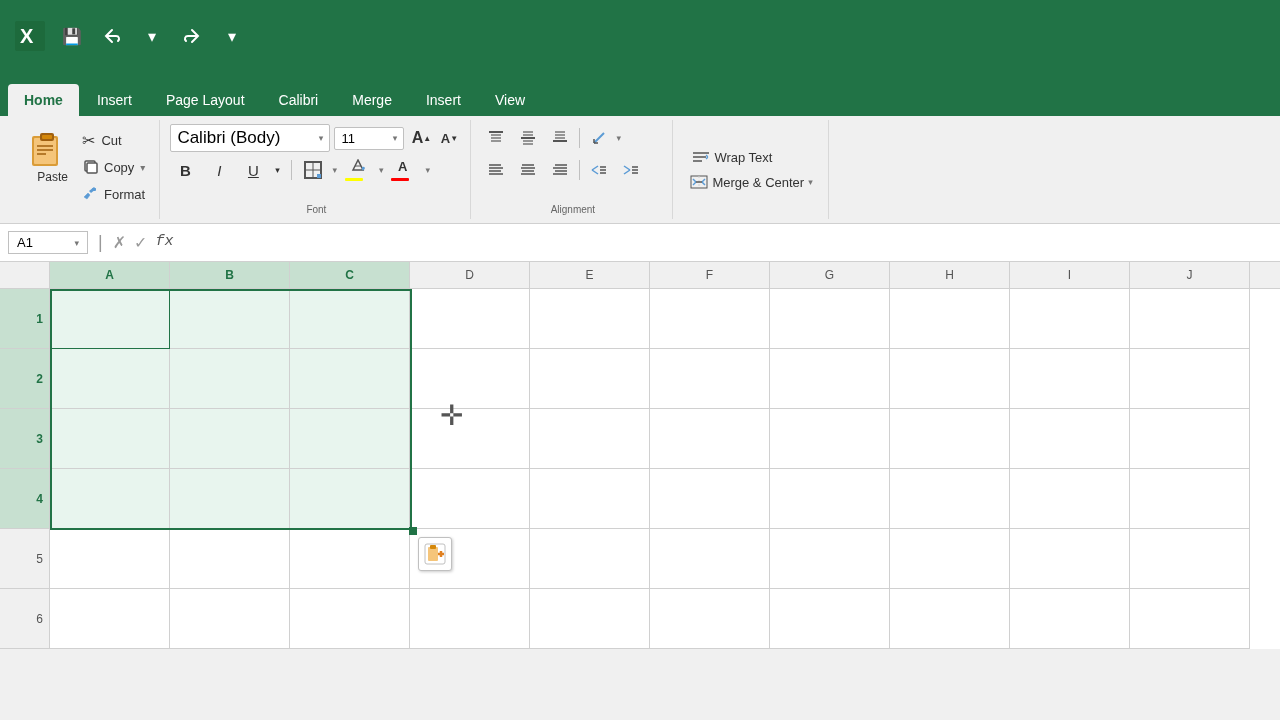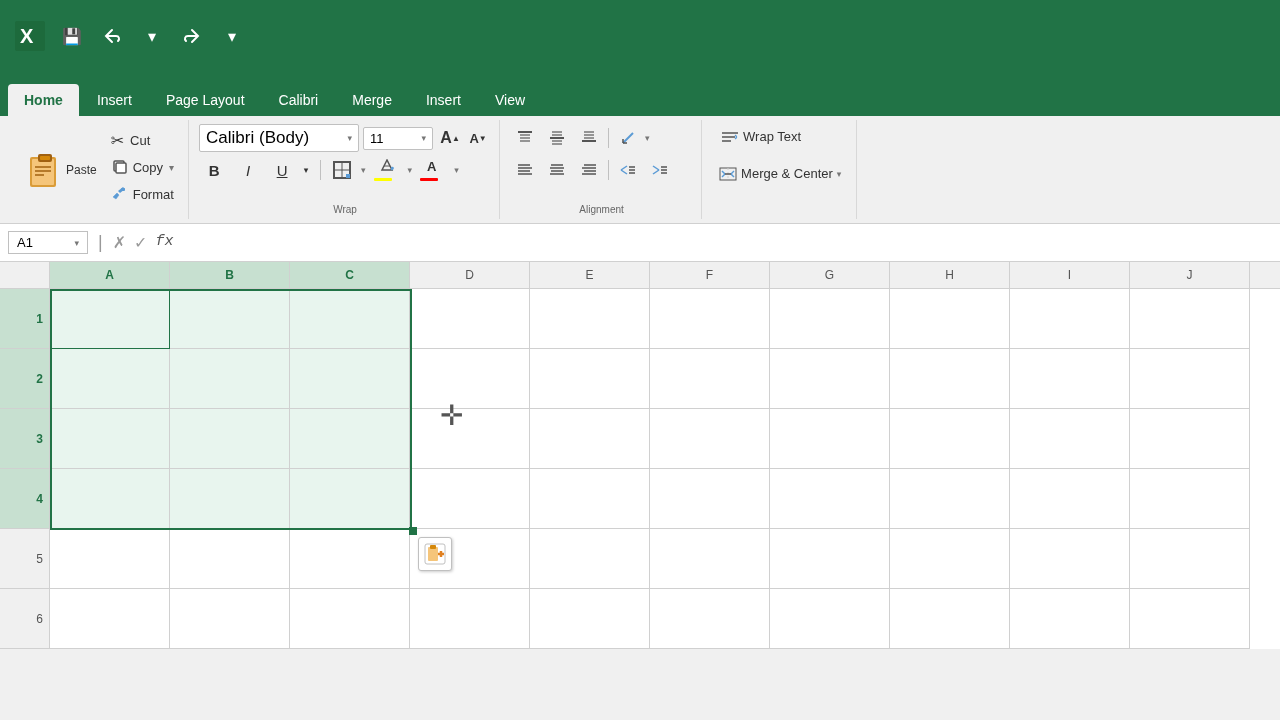--- a/index.html
+++ b/index.html
@@ -85,22 +85,22 @@
     
     .clipboard-group {
       display: flex;
       flex-direction: row;
       align-items: stretch;
       padding: 4px 8px;
       border-right: 1px solid #d8d8d8;
     }
     .paste-btn {
       display: flex;
-      flex-direction: row;
-      align-items: center;
+      flex-direction: column;
+      align-items: flex-end;
       justify-content: flex-start;
       padding: 4px 8px;
       cursor: pointer;
       border-radius: 3px;
       min-width: 60px;
     }
     .clipboard-actions {
       display: flex;
       flex-direction: column;
       justify-content: flex-start;
@@ -249,21 +249,22 @@
       justify-content: center;
       color: #444;
     }
 
     
     .wrap-group {
       display: flex;
       flex-direction: column;
       padding: 4px 8px;
       border-right: 1px solid #d8d8d8;
-      gap: 12px;
+      gap: 0;
+      justify-content: center;
     }
     .wrap-btn {
       display: flex;
       align-items: center;
       gap: 4px;
       padding: 4px 8px;
       cursor: pointer;
       border-radius: 2px;
       font-size: 13px;
       color: #333;
@@ -592,21 +593,21 @@
       <span style="font-size:9px; color:#777; cursor:pointer;">▾</span>
 
       <div class="color-btn" style="position:relative; padding: 2px 4px;">
         <svg width="16" height="14" viewBox="0 0 16 14">
           <text x="2" y="12" font-size="13" font-weight="bold" fill="#333" font-family="Arial">A</text>
         </svg>
         <div class="color-indicator" style="background: #FF0000; width:18px; height:3px; position:absolute; bottom:2px; left:3px;"></div>
       </div>
       <span style="font-size:9px; color:#777; cursor:pointer;">▾</span>
     </div>
-    <div class="ribbon-group-label">Wrap</div>
+    <div class="ribbon-group-label">Font</div>
   </div>
 
   <div class="align-group">
     <div class="align-row">
 
       <div class="align-btn">
         <svg width="18" height="18" viewBox="0 0 18 18">
           <line x1="2" y1="3" x2="16" y2="3" stroke="#555" stroke-width="2"></line>
           <line x1="4" y1="6" x2="14" y2="6" stroke="#777" stroke-width="1.5"></line>
           <line x1="4" y1="9" x2="14" y2="9" stroke="#777" stroke-width="1.5"></line>

